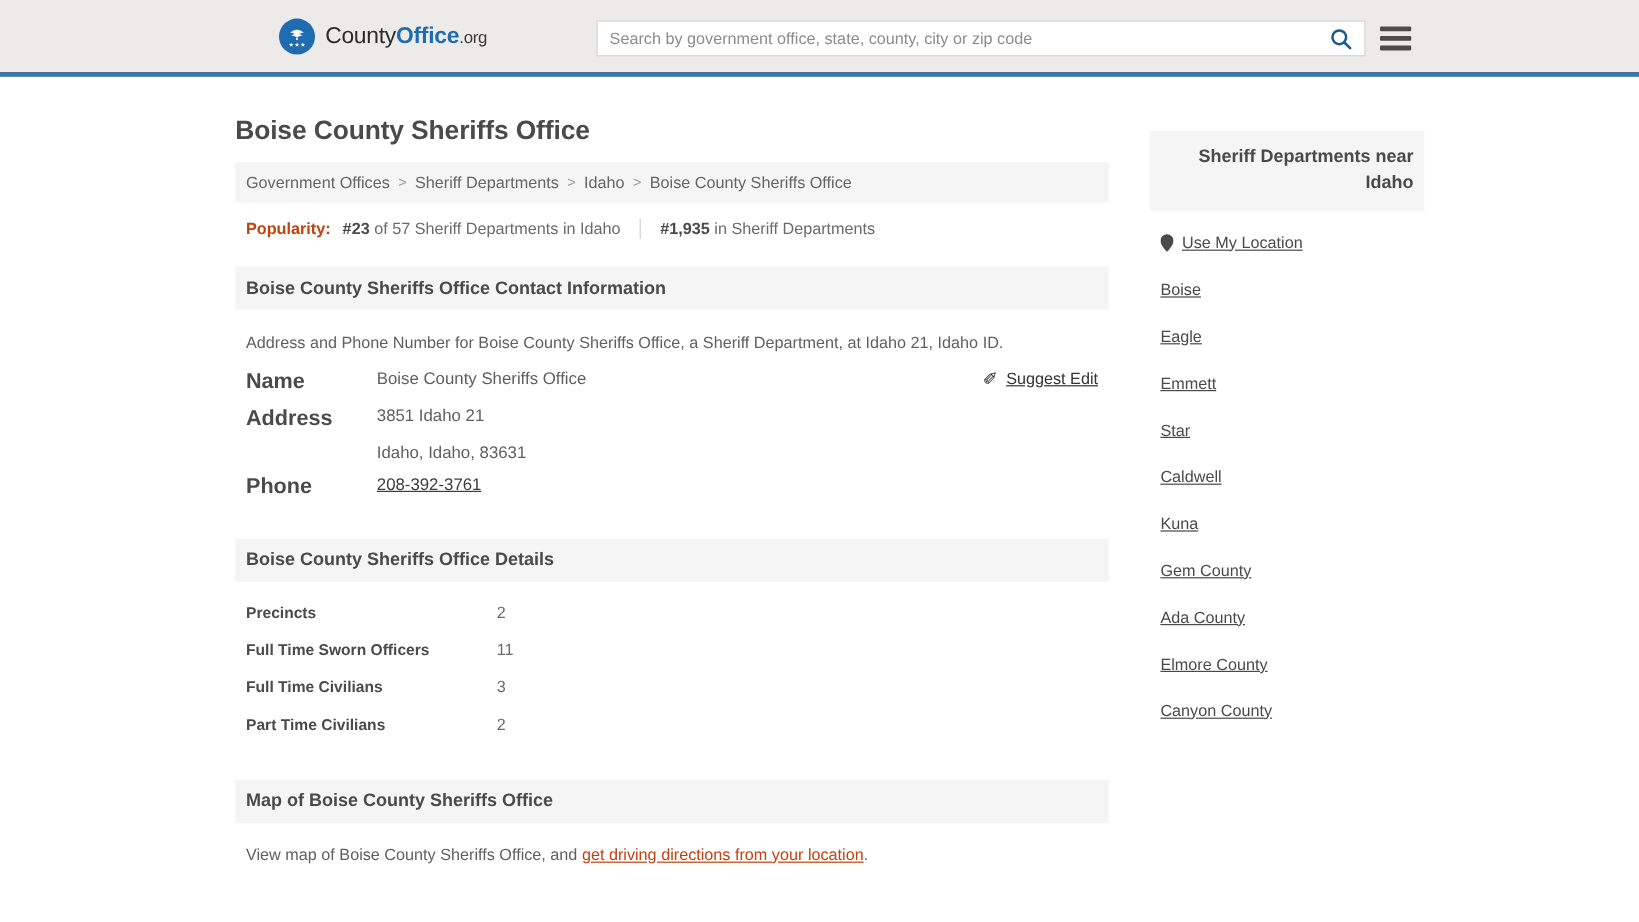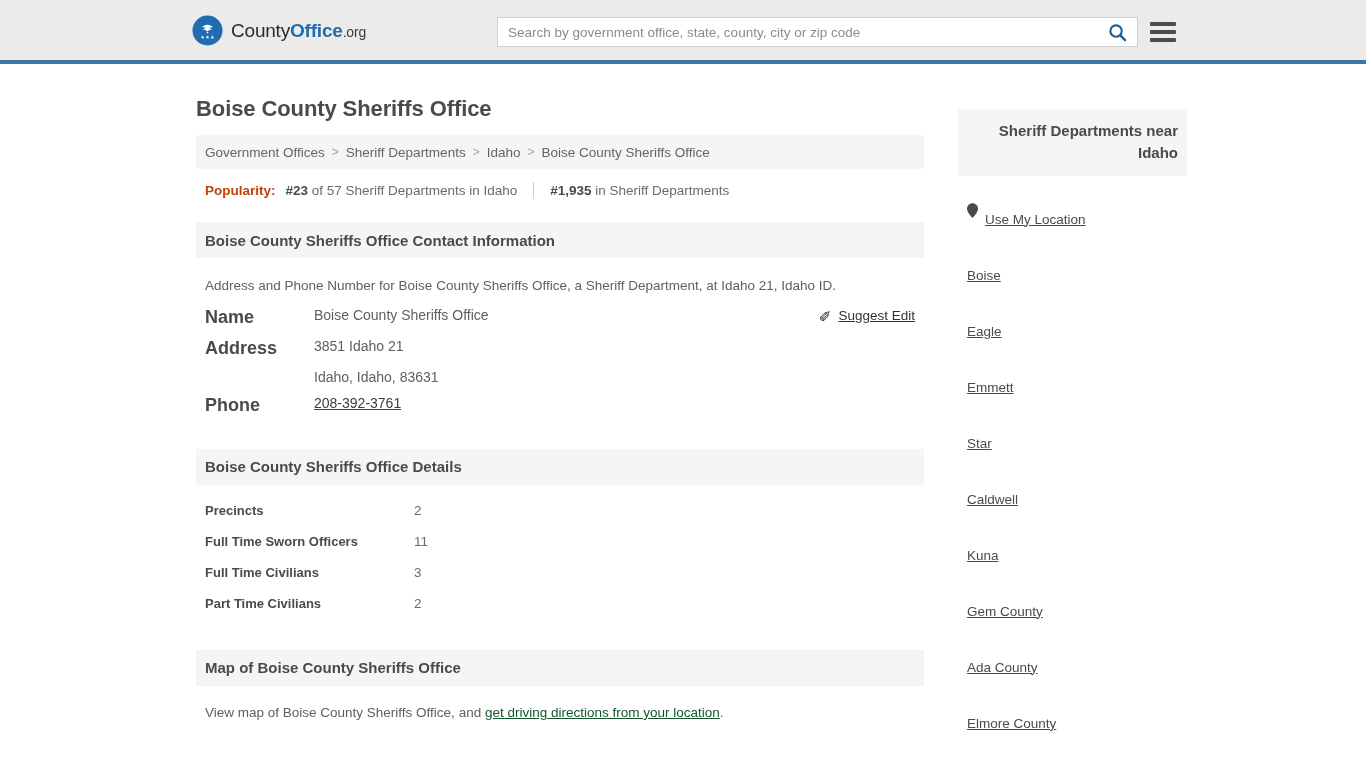--- a/index.html
+++ b/index.html
@@ -17,20 +17,21 @@
 
   
   .site-header {
     position: relative;
     width: 100%;
     height: 64px;
     background: #ecebe9;
     border-bottom: 4px solid #3b77a7;
     display: flex;
     align-items: center;
+    padding-left: 40px;
   }
   .header-inner {
     width: 100%;
     height: 100%;
     display: flex;
     align-items: center;
     padding-left: 192px;
     padding-right: 176px;
   }
   .brand {
@@ -233,21 +234,21 @@
   }
   .d-value { font-size: 13.5px; color: #6b6b6b; }
 
   
   .map-desc {
     font-size: 13.5px;
     color: #5f5f5f;
     padding: 19px 0 0 0;
   }
   .map-desc a {
-    color: #14532d;
+    color: #c2410c;
     text-decoration: underline;
   }
 
   
   .side-header {
     background: #f5f5f5;
     padding: 11px 9px 12px 9px;
     font-size: 15px;
     font-weight: bold;
     color: #4a4a4a;
@@ -257,21 +258,20 @@
   .side-item {
     display: flex;
     align-items: center;
     gap: 7px;
     padding: 12px 0 12px 0;
     font-size: 13.5px;
   }
   .side-item a {
     color: #4a4a4a;
     text-decoration: underline;
-    margin-top: 17px;
   }
   .side-item:first-child { padding-top: 19px; }
   .pin-icon { width: 11px; height: 15px; flex: 0 0 auto; display: block; }
 </style>
 </head>
 <body>
 
 <header class="site-header">
   <div class="header-inner">
     <a class="brand" href="#">

